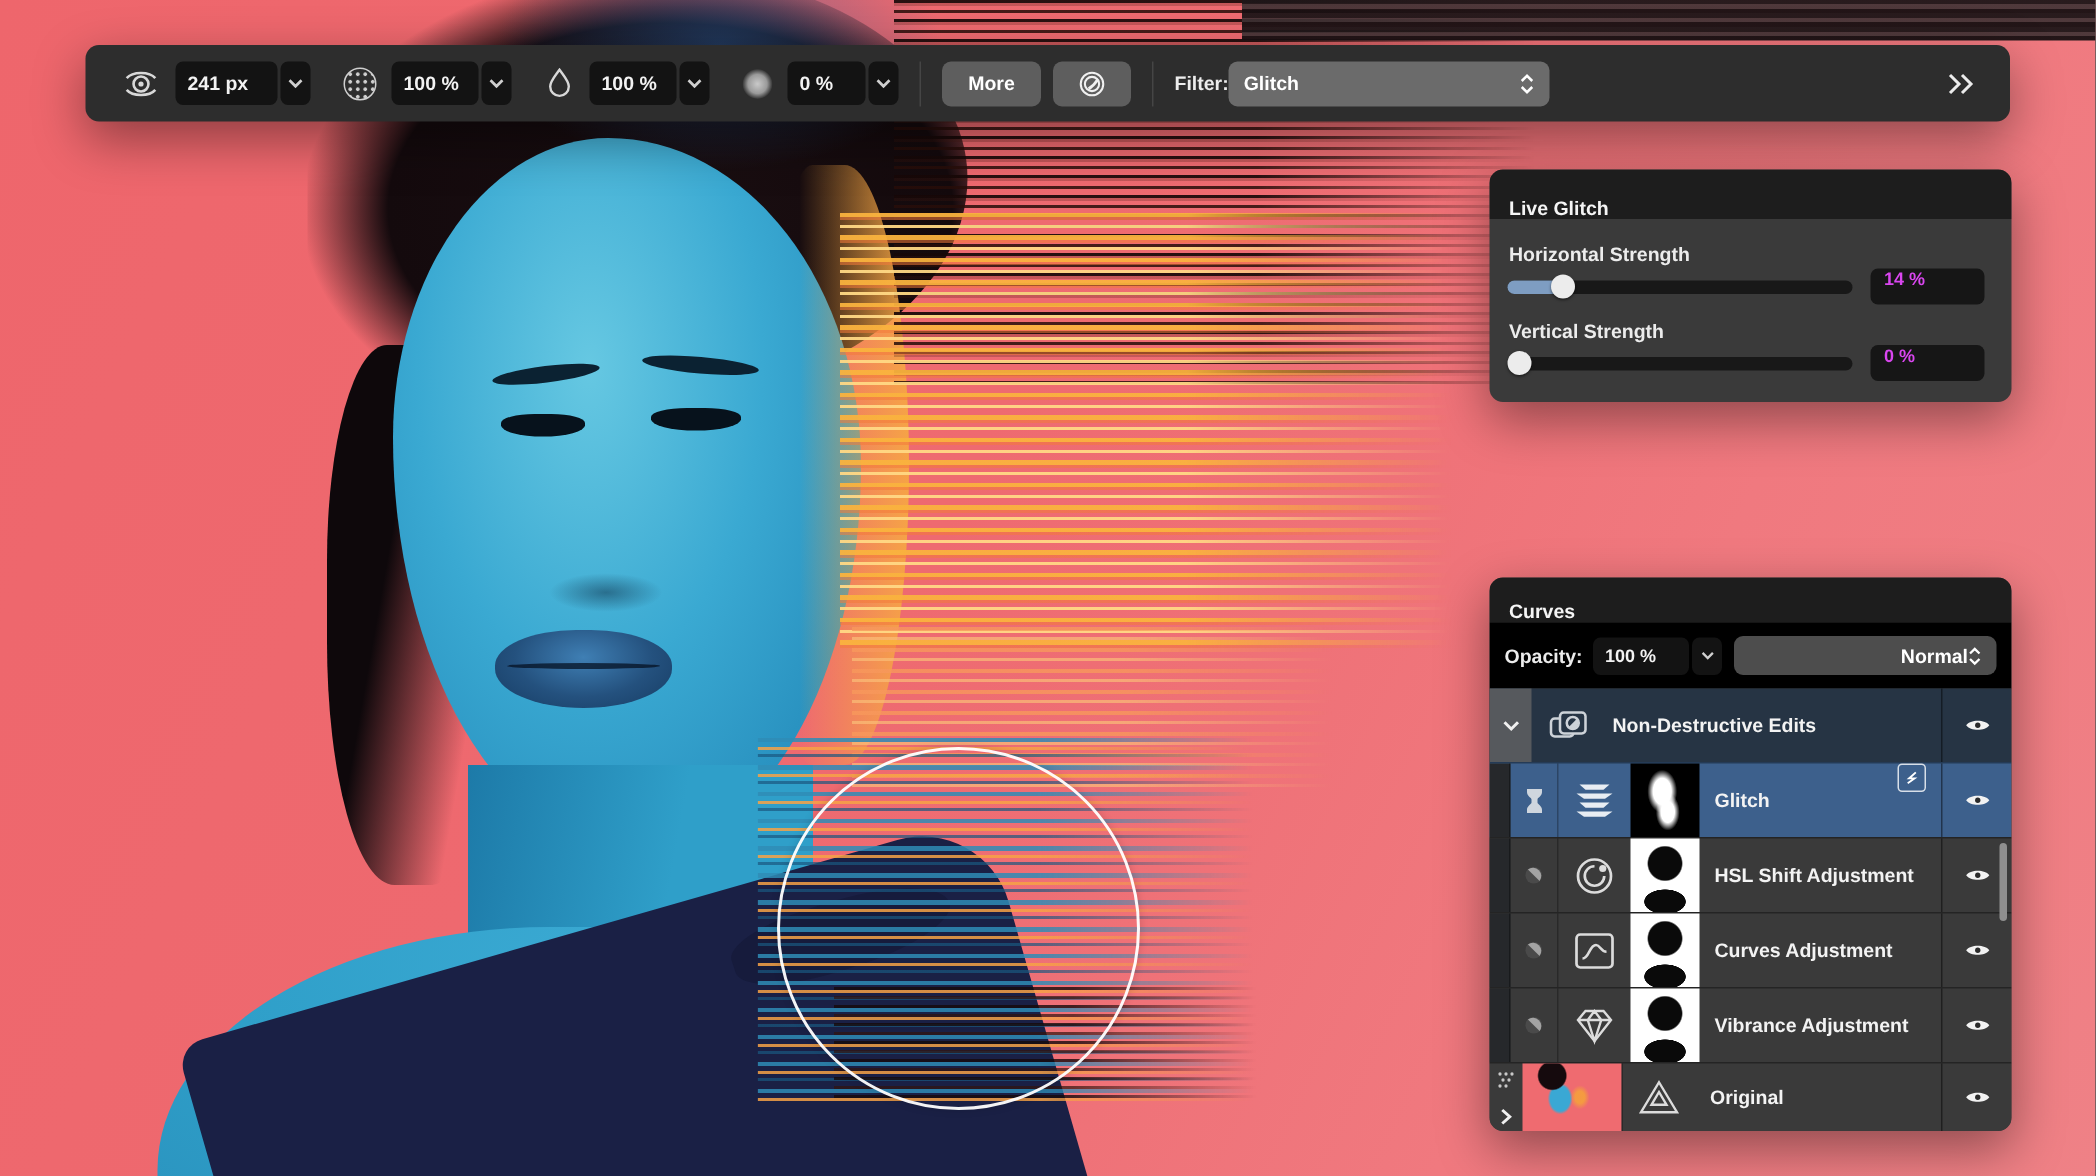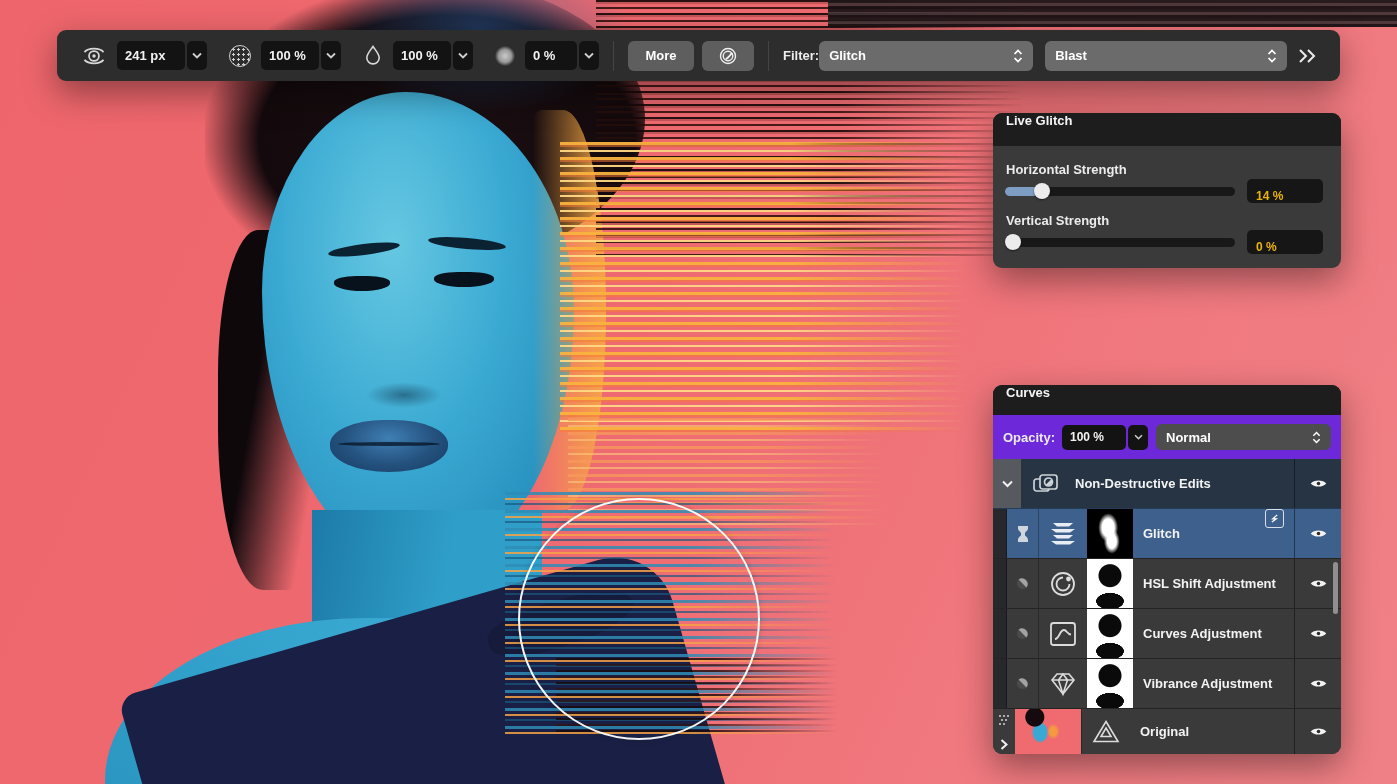--- a/index.html
+++ b/index.html
@@ -77,35 +77,35 @@
   .select{height:30px;background:#6b6b6b;border-radius:6px;display:flex;align-items:center;
     padding:0 10px;font-size:13px;font-weight:700;color:#fff;box-sizing:border-box;}
   .select .grow{flex:1;}
   .soft-dot{width:20px;height:20px;border-radius:50%;
     background:radial-gradient(circle,#c9c9c9 0%,#9a9a9a 45%,rgba(120,120,120,0) 72%);}
   .halftone{width:22px;height:22px;border-radius:50%;border:1.5px solid #cfcfcf;box-sizing:border-box;
     background:radial-gradient(circle,#cfcfcf 1px,rgba(0,0,0,0) 1.4px);background-size:5px 5px;background-position:1px 1px;}
 
   
   .panel{background:#3a3a3a;border-radius:9px;overflow:hidden;}
-  .panel-title{height:33px;background:#1d1d1d;display:flex;align-items:flex-start;padding:0 13px;
+  .panel-title{height:33px;background:#1d1d1d;display:flex;align-items:flex-end;padding:0 13px;
     font-size:13px;font-weight:700;color:#f5f5f5;}
   .lg-body{padding:6px 12px 14px 12px;}
   .sl-label{font-size:13px;font-weight:600;color:#ececec;margin:10px 0 2px 1px;}
   .sl-row{display:flex;align-items:center;}
   .track-wrap{position:relative;width:230px;height:22px;flex:0 0 auto;}
   .track{position:absolute;left:0;top:7px;width:230px;height:9px;background:#181818;border-radius:5px;}
   .fill{position:absolute;left:0;top:7px;height:9px;background:#7e9dc2;border-radius:5px;}
   .thumb{position:absolute;top:3px;width:16px;height:16px;border-radius:50%;background:#ececec;
     box-shadow:0 1px 2px rgba(0,0,0,.5);}
   .val-box{width:76px;height:24px;background:#161616;border-radius:5px;margin-left:12px;
-    display:flex;align-items:flex-end;padding:0 9px;font-size:12px;font-weight:700;color:#eab308;box-sizing:border-box;}
+    display:flex;align-items:flex-start;padding:0 9px;font-size:12px;font-weight:700;color:#d946ef;box-sizing:border-box;}
 
   
-  .layers-controls{height:44px;background:#6d28d9;display:flex;align-items:center;padding:0 10px;box-sizing:border-box;}
+  .layers-controls{height:44px;background:#000000;display:flex;align-items:center;padding:0 10px;box-sizing:border-box;text-align:right;}
   .rows{position:relative;}
   .lrow{height:49px;display:flex;align-items:stretch;background:#3a3a3a;}
   .lrow + .lrow{border-top:1px solid rgba(0,0,0,.38);}
   .row-group{background:#263444;}
   .row-sel{background:#3d608c;}
   .cell{display:flex;align-items:center;justify-content:center;flex:0 0 auto;}
   .gut-chev{width:28px;background:#56595d;}
   .indent{width:13px;background:#26282b;border-right:1px solid rgba(0,0,0,.35);}
   .row-sel .indent{background:#26282b;}
   .status-cell{width:31px;}
@@ -236,29 +236,20 @@
     <span style="font-size:13px;font-weight:600;color:#ececec;">Filter:</span>
     <div class="select" style="width:214px;">
       <span class="grow">Glitch</span>
       <span>
         <svg width="10" height="14" viewBox="0 0 10 14" fill="none" stroke="#fff" stroke-width="1.7">
           <path d="M1.5 5 5 1.5 8.5 5"></path>
             <path d="M1.5 9 5 12.5 8.5 9"></path>
         </svg>
       </span>
     </div>
-    <div class="select" style="width:242px;margin-left:12px;">
-      <span class="grow">Blast</span>
-      <span>
-        <svg width="10" height="14" viewBox="0 0 10 14" fill="none" stroke="#fff" stroke-width="1.7">
-          <path d="M1.5 5 5 1.5 8.5 5"></path>
-            <path d="M1.5 9 5 12.5 8.5 9"></path>
-        </svg>
-      </span>
-    </div>
     <div style="flex:1;"></div>
     <span>
       <svg width="22" height="16" viewBox="0 0 22 16" fill="none" stroke="#ececec" stroke-width="2">
         <path d="M4 2l6 6-6 6"></path>
           <path d="M12 2l6 6-6 6"></path>
       </svg>
     </span>
   </div>
 
   <div class="abs ui panel shadow" style="left:993px;top:113px;width:348px;">

